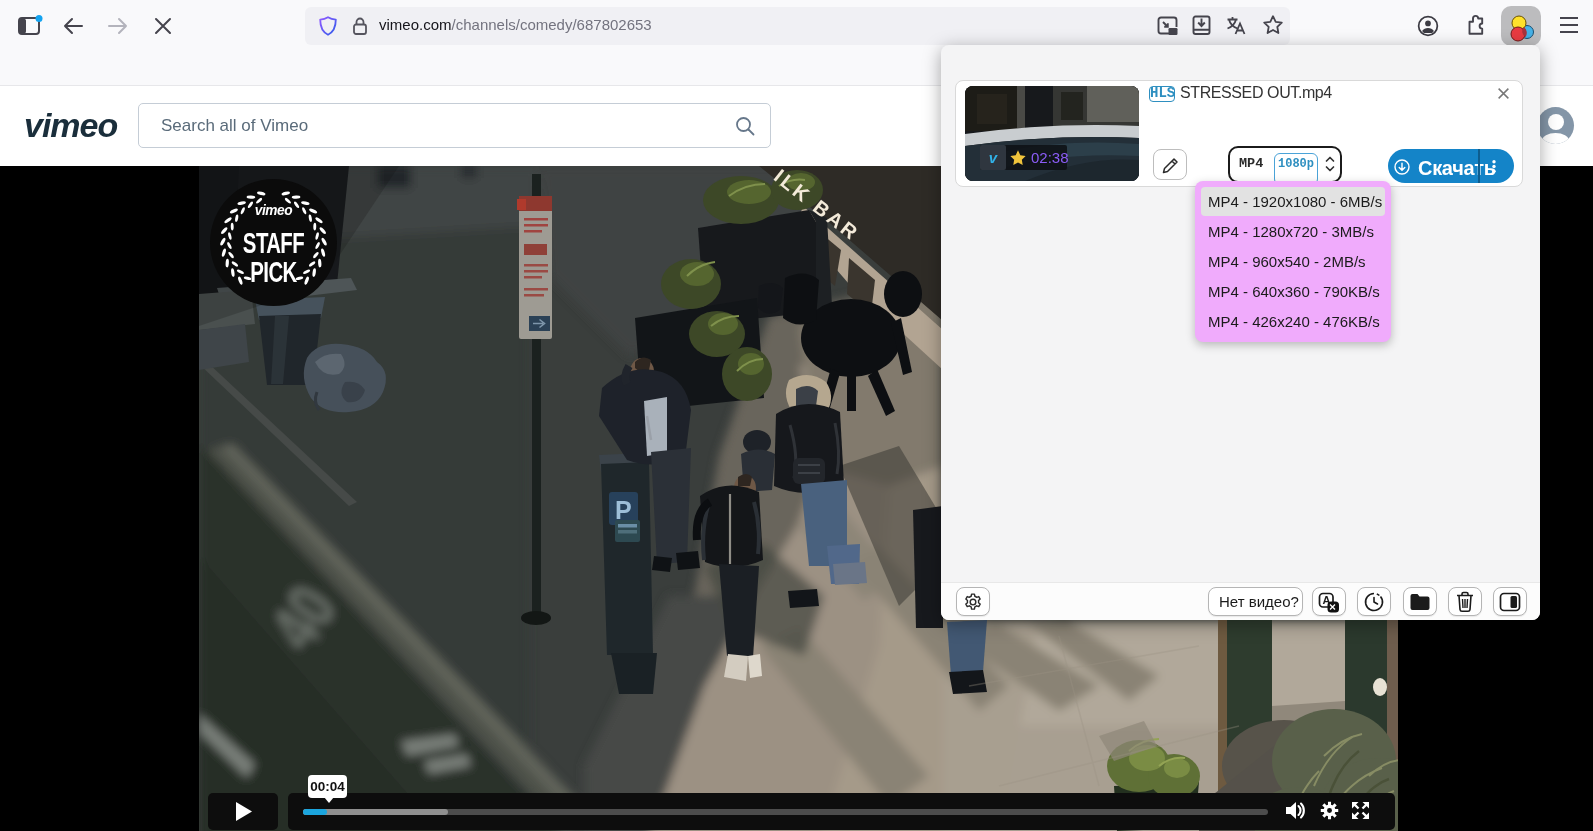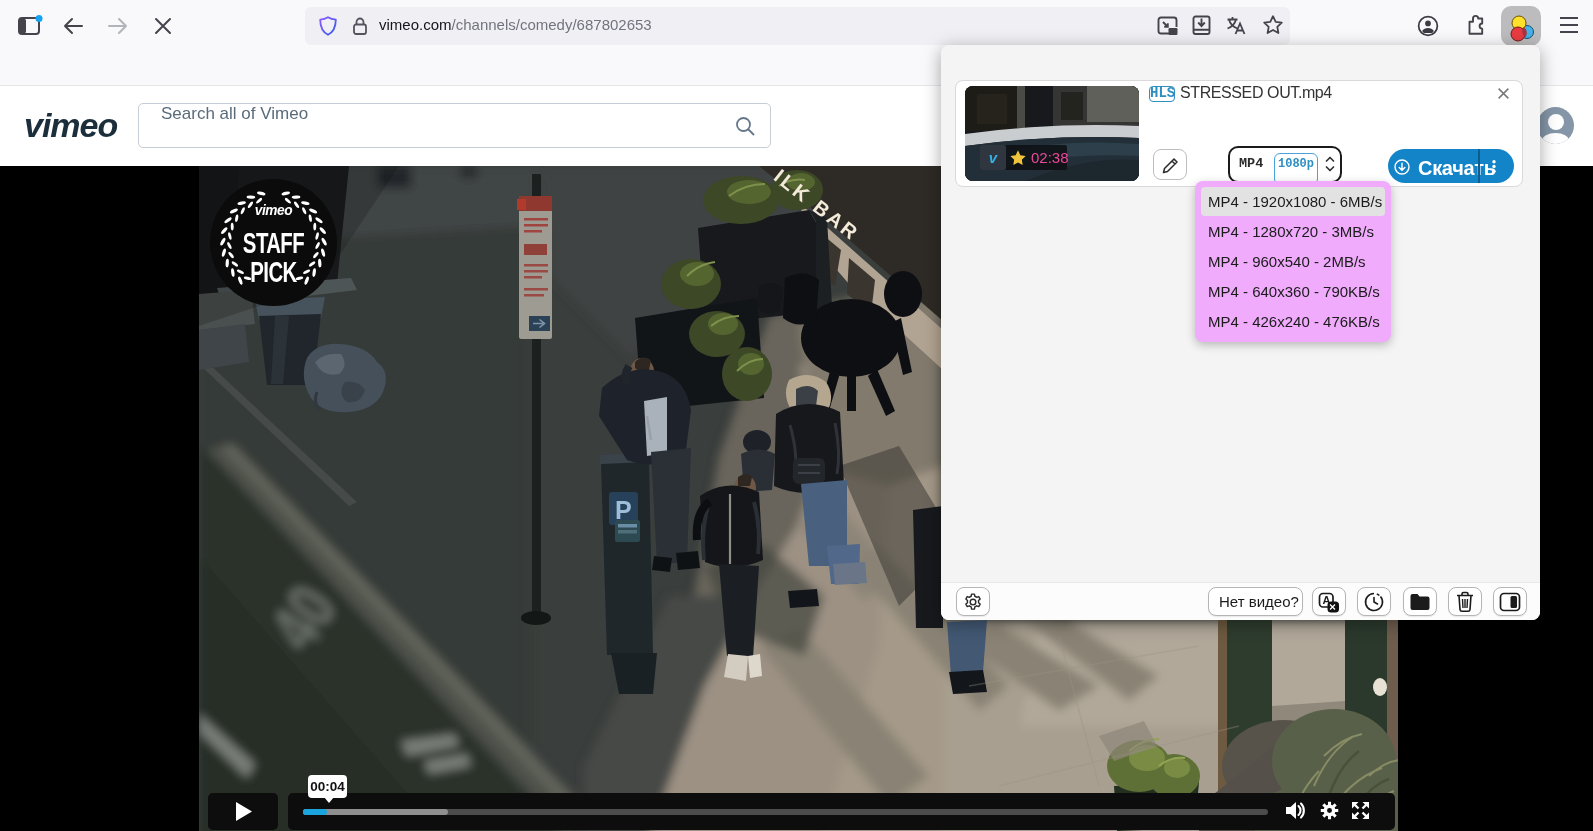--- a/index.html
+++ b/index.html
@@ -5,21 +5,21 @@
   * { margin:0; padding:0; box-sizing:border-box; }
   html,body { width:1593px; height:831px; overflow:hidden; background:#000; font-family:"Liberation Sans", sans-serif; }
   .chrome { position:absolute; left:0; top:0; width:1593px; height:86px; background:#f9f9fb; border-bottom:1px solid #e7e7ea;padding-left:37px; }
   .addrbar { position:absolute; left:305px; top:7px; width:985px; height:38px; background:#f0f0f4; border-radius:6px; }
   .urltext { position:absolute; left:74px; top:9px; font-size:15px; color:#15141a; white-space:nowrap; }
   .urltext .gray { color:#73737f; }
   .navicon { position:absolute; top:0; }
   .vheader { position:absolute; left:0; top:86px; width:1593px; height:80px; background:#ffffff; }
   .vlogo { position:absolute; left:24px; top:20px; font-size:34px; font-weight:bold; font-style:italic; color:#1a2e3b; letter-spacing:-1px; }
   .searchbox { position:absolute; left:138px; top:17px; width:633px; height:45px; border:1px solid #c5cdd6; border-radius:5px; background:#fff; }
-  .searchbox .ph { position:absolute; left:22px; top:0; font-size:17px; color:#5a6b7a; }
+  .searchbox .ph { position:absolute; left:22px; top:12px; font-size:17px; color:#5a6b7a; }
   .videowrap { position:absolute; left:199px; top:166px; width:1199px; height:675px; background:#35393a; overflow:hidden; }
   .popup { position:absolute; left:941px; top:45px; width:599px; height:575px; background:#f4f4f5; border-radius:8px; box-shadow:0 4px 18px rgba(0,0,0,0.35); }
   .pbtn { position:absolute; top:4px; width:34px; height:29px; border:1px solid #b5b5b5; border-radius:8px; background:#fff; box-shadow:0 1px 1px rgba(0,0,0,0.08); }
 </style>
 </head>
 <body>
 <div class="chrome">
 
   <svg class="navicon" style="left:17px; top:15px;" width="26" height="24" viewBox="0 0 26 24">
     <rect x="2" y="3" width="20" height="16" rx="3" fill="none" stroke="#45444d" stroke-width="2"></rect>
@@ -452,21 +452,21 @@
       <path d="M20 70 Q90 52 174 58 L174 70 Q90 66 30 84 Z" fill="#2c3f4a"></path>
       <path d="M60 95 Q120 70 174 74 L174 95 Z" fill="#1d272e"></path>
     </svg>
     <div style="position:absolute; left:15px; bottom:11px; width:87px; height:25px; background:rgba(14,18,22,0.9); border-radius:2px;"></div>
     <div style="position:absolute; left:15px; bottom:11px; width:26px; height:25px; background:rgba(50,58,66,0.92); border-radius:2px; text-align:center;">
       <span style="color:#31b2e8; font-size:15px; font-weight:bold; font-style:italic; line-height:25px;">v</span>
     </div>
     <svg style="position:absolute; left:44px; bottom:14px;" width="18" height="18" viewBox="0 0 24 24">
       <path d="M12 1.8 l3.1 6.4 7.1 1 -5.1 5 1.2 7 -6.3 -3.3 -6.3 3.3 1.2 -7 -5.1 -5 7.1 -1 Z" fill="#f0c43c"></path>
     </svg>
-    <div style="position:absolute; left:66px; bottom:15px; color:#ec4899; font-size:15px;">02:38</div>
+    <div style="position:absolute; left:66px; bottom:15px; color:#8b5cf6; font-size:15px;">02:38</div>
   </div>
 
   <div style="position:absolute; left:208px; top:41px; width:26px; height:16px; border:1.5px solid #2e8fc0; border-radius:4px; color:#2e8fc0; font-size:14px; font-weight:bold; text-align:center; line-height:13px; font-family:'Liberation Mono',monospace;">HLS</div>
 
   <div style="position:absolute; left:239px; top:39px; font-size:16px; letter-spacing:-0.4px; color:#333;">STRESSED OUT.mp4</div>
 
   <svg style="position:absolute; left:556px; top:42px;" width="13" height="13" viewBox="0 0 16 16">
     <path d="M2 2 L14 14 M14 2 L2 14" stroke="#777" stroke-width="1.8"></path>
   </svg>
 

